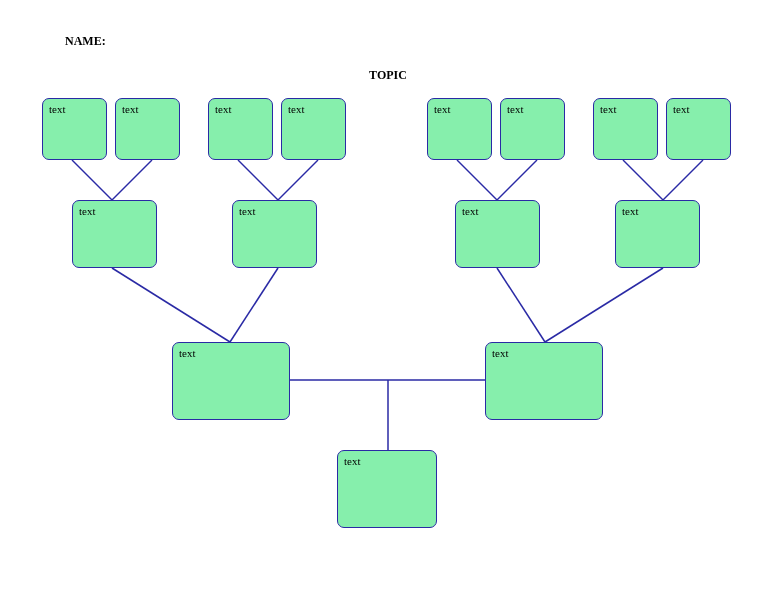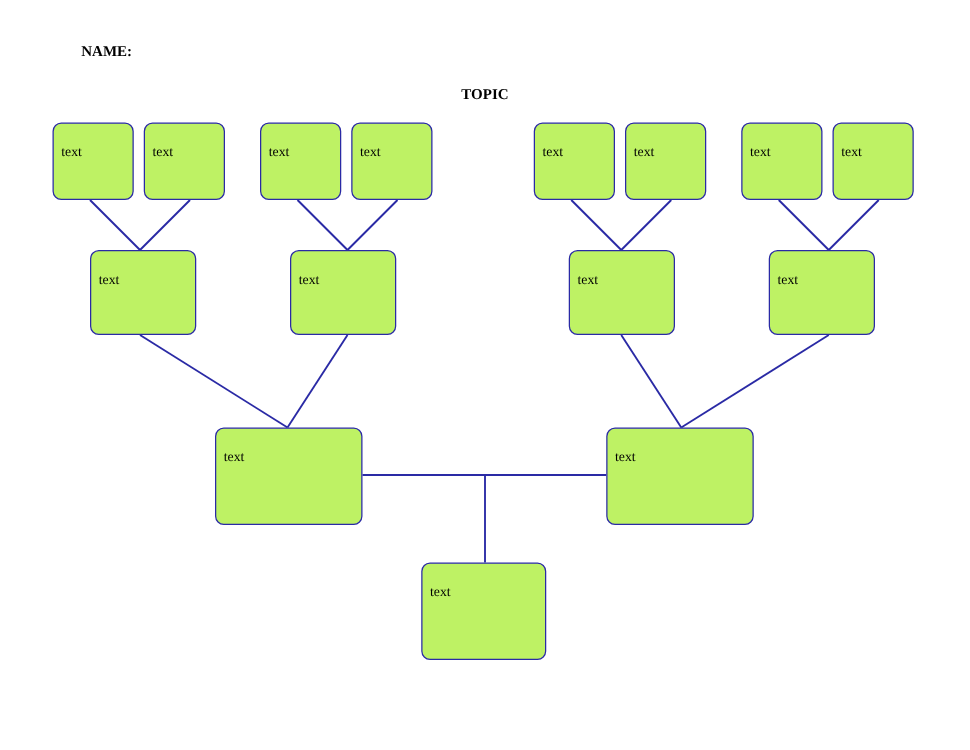--- a/index.html
+++ b/index.html
@@ -33,22 +33,22 @@
     left: 0;
     top: 0;
     width: 776px;
     height: 600px;
     pointer-events: none;
   }
   .box {
     position: absolute;
     border: 1.5px solid #2a2aa5;
     border-radius: 7px;
-    background: #bef264;
-    padding: 17px 6px;
+    background: #86efac;
+    padding: 4px 6px;
     font-size: 11px;
     box-sizing: border-box;
   }
 </style>
 </head>
 <body>
 
 <div class="name-label">NAME:</div>
 <div class="topic-label">TOPIC</div>
 

